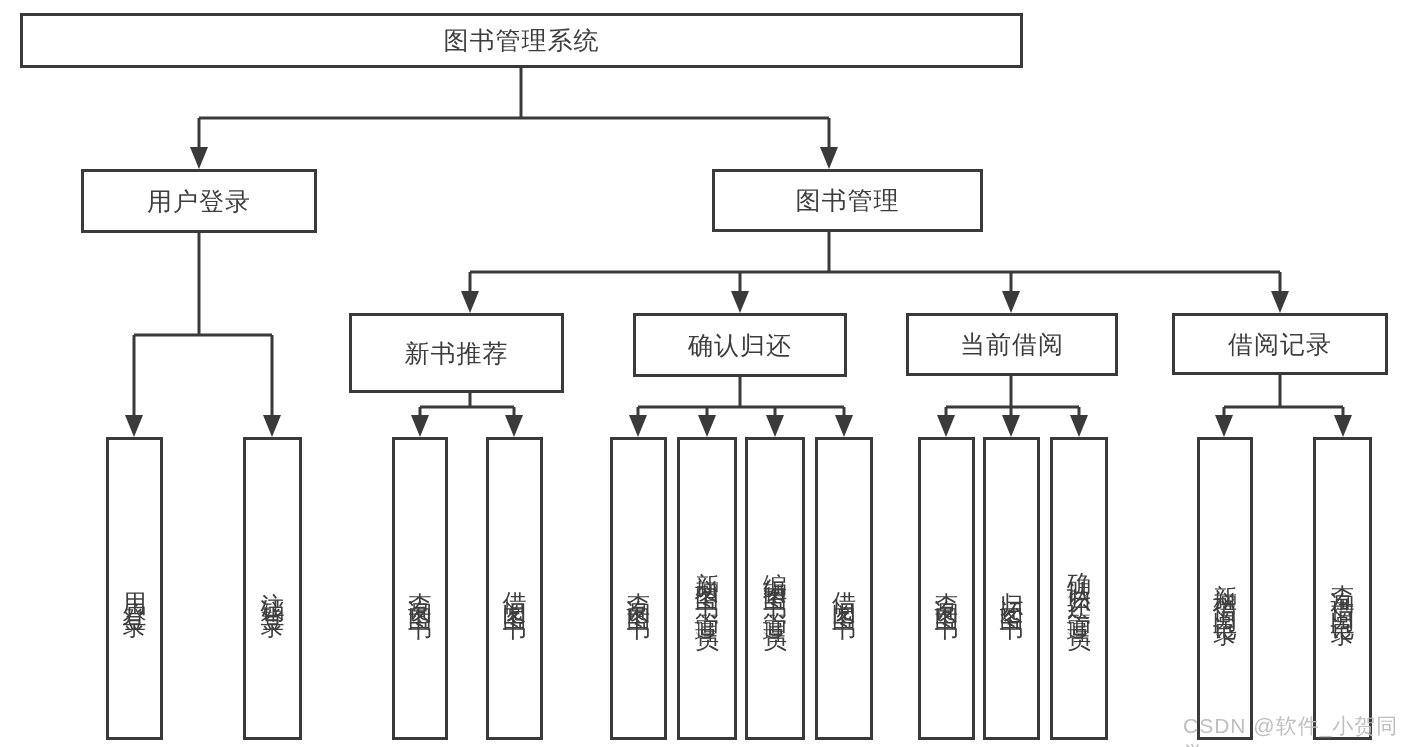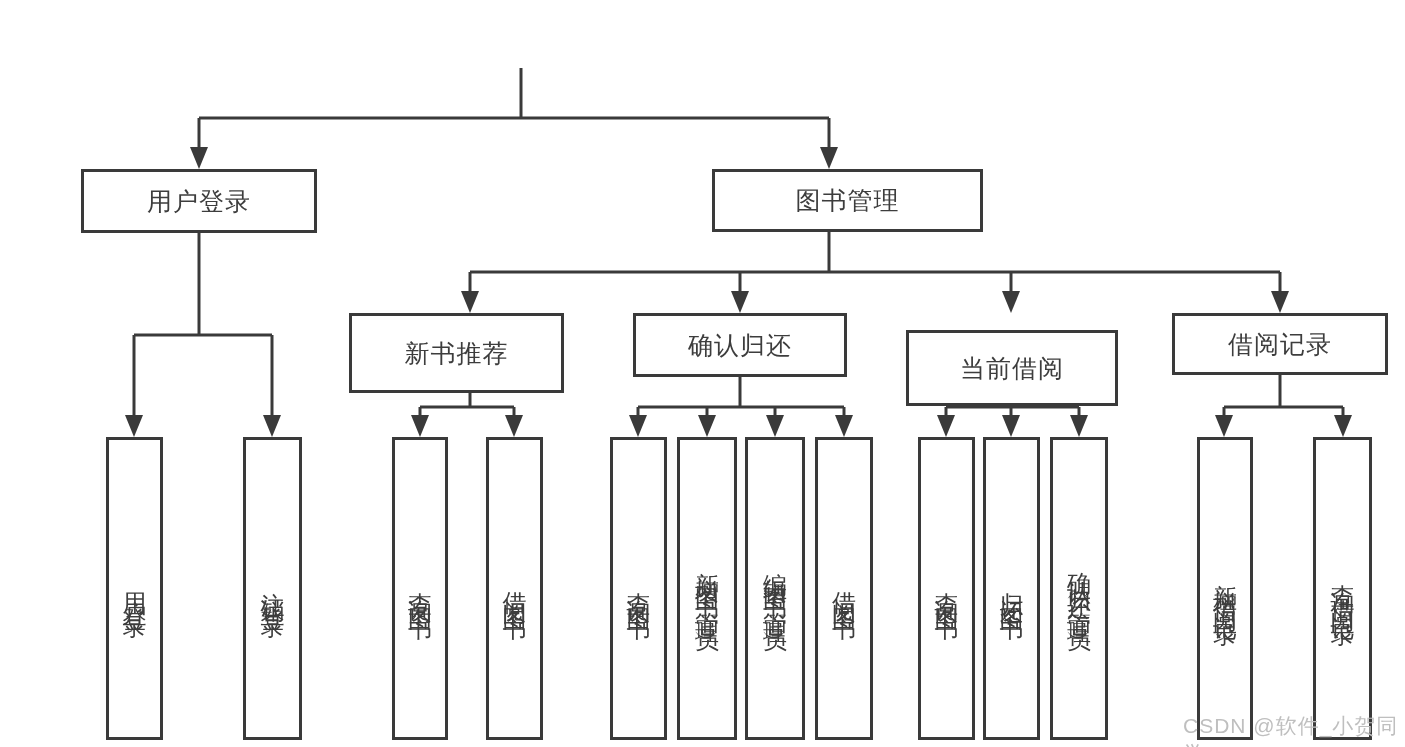--- a/index.html
+++ b/index.html
@@ -79,27 +79,28 @@
       <line x1="1011" y1="407" x2="1011" y2="419" stroke="currentColor" stroke-width="3"></line>
       <polygon points="1002,415 1020,415 1011,437" fill="currentColor"></polygon>
       <line x1="1079" y1="407" x2="1079" y2="419" stroke="currentColor" stroke-width="3"></line>
       <polygon points="1070,415 1088,415 1079,437" fill="currentColor"></polygon>
       <line x1="1224" y1="407" x2="1224" y2="419" stroke="currentColor" stroke-width="3"></line>
       <polygon points="1215,415 1233,415 1224,437" fill="currentColor"></polygon>
       <line x1="1343" y1="407" x2="1343" y2="419" stroke="currentColor" stroke-width="3"></line>
       <polygon points="1334,415 1352,415 1343,437" fill="currentColor"></polygon>
     </svg>
 
+  <div class="box hbox" style="left:20px;top:13px;width:1003px;height:55px;">图书管理系统</div>
 
   <div class="box hbox" style="left:81px;top:169px;width:236px;height:64px;">用户登录</div>
   <div class="box hbox" style="left:712px;top:169px;width:271px;height:63px;">图书管理</div>
 
   <div class="box hbox" style="left:349px;top:313px;width:215px;height:80px;">新书推荐</div>
   <div class="box hbox" style="left:633px;top:313px;width:214px;height:64px;">确认归还</div>
-  <div class="box hbox" style="left:906px;top:330px;width:212px;height:76px;">当前借阅</div>
+  <div class="box hbox" style="left:906px;top:313px;width:212px;height:63px;">当前借阅</div>
   <div class="box hbox" style="left:1172px;top:313px;width:216px;height:62px;">借阅记录</div>
 
   <div class="box vbox" style="left:106px;top:437px;width:57px;height:303px;">用户登录</div>
   <div class="box vbox" style="left:243px;top:437px;width:59px;height:303px;">注销登录</div>
 
   <div class="box vbox" style="left:392px;top:437px;width:56px;height:303px;">查询图书</div>
   <div class="box vbox" style="left:486px;top:437px;width:57px;height:303px;">借阅图书</div>
 
   <div class="box vbox" style="left:610px;top:437px;width:57px;height:303px;">查询图书</div>
   <div class="box vbox" style="left:677px;top:437px;width:60px;height:303px;">新增图书（管理员）</div>

